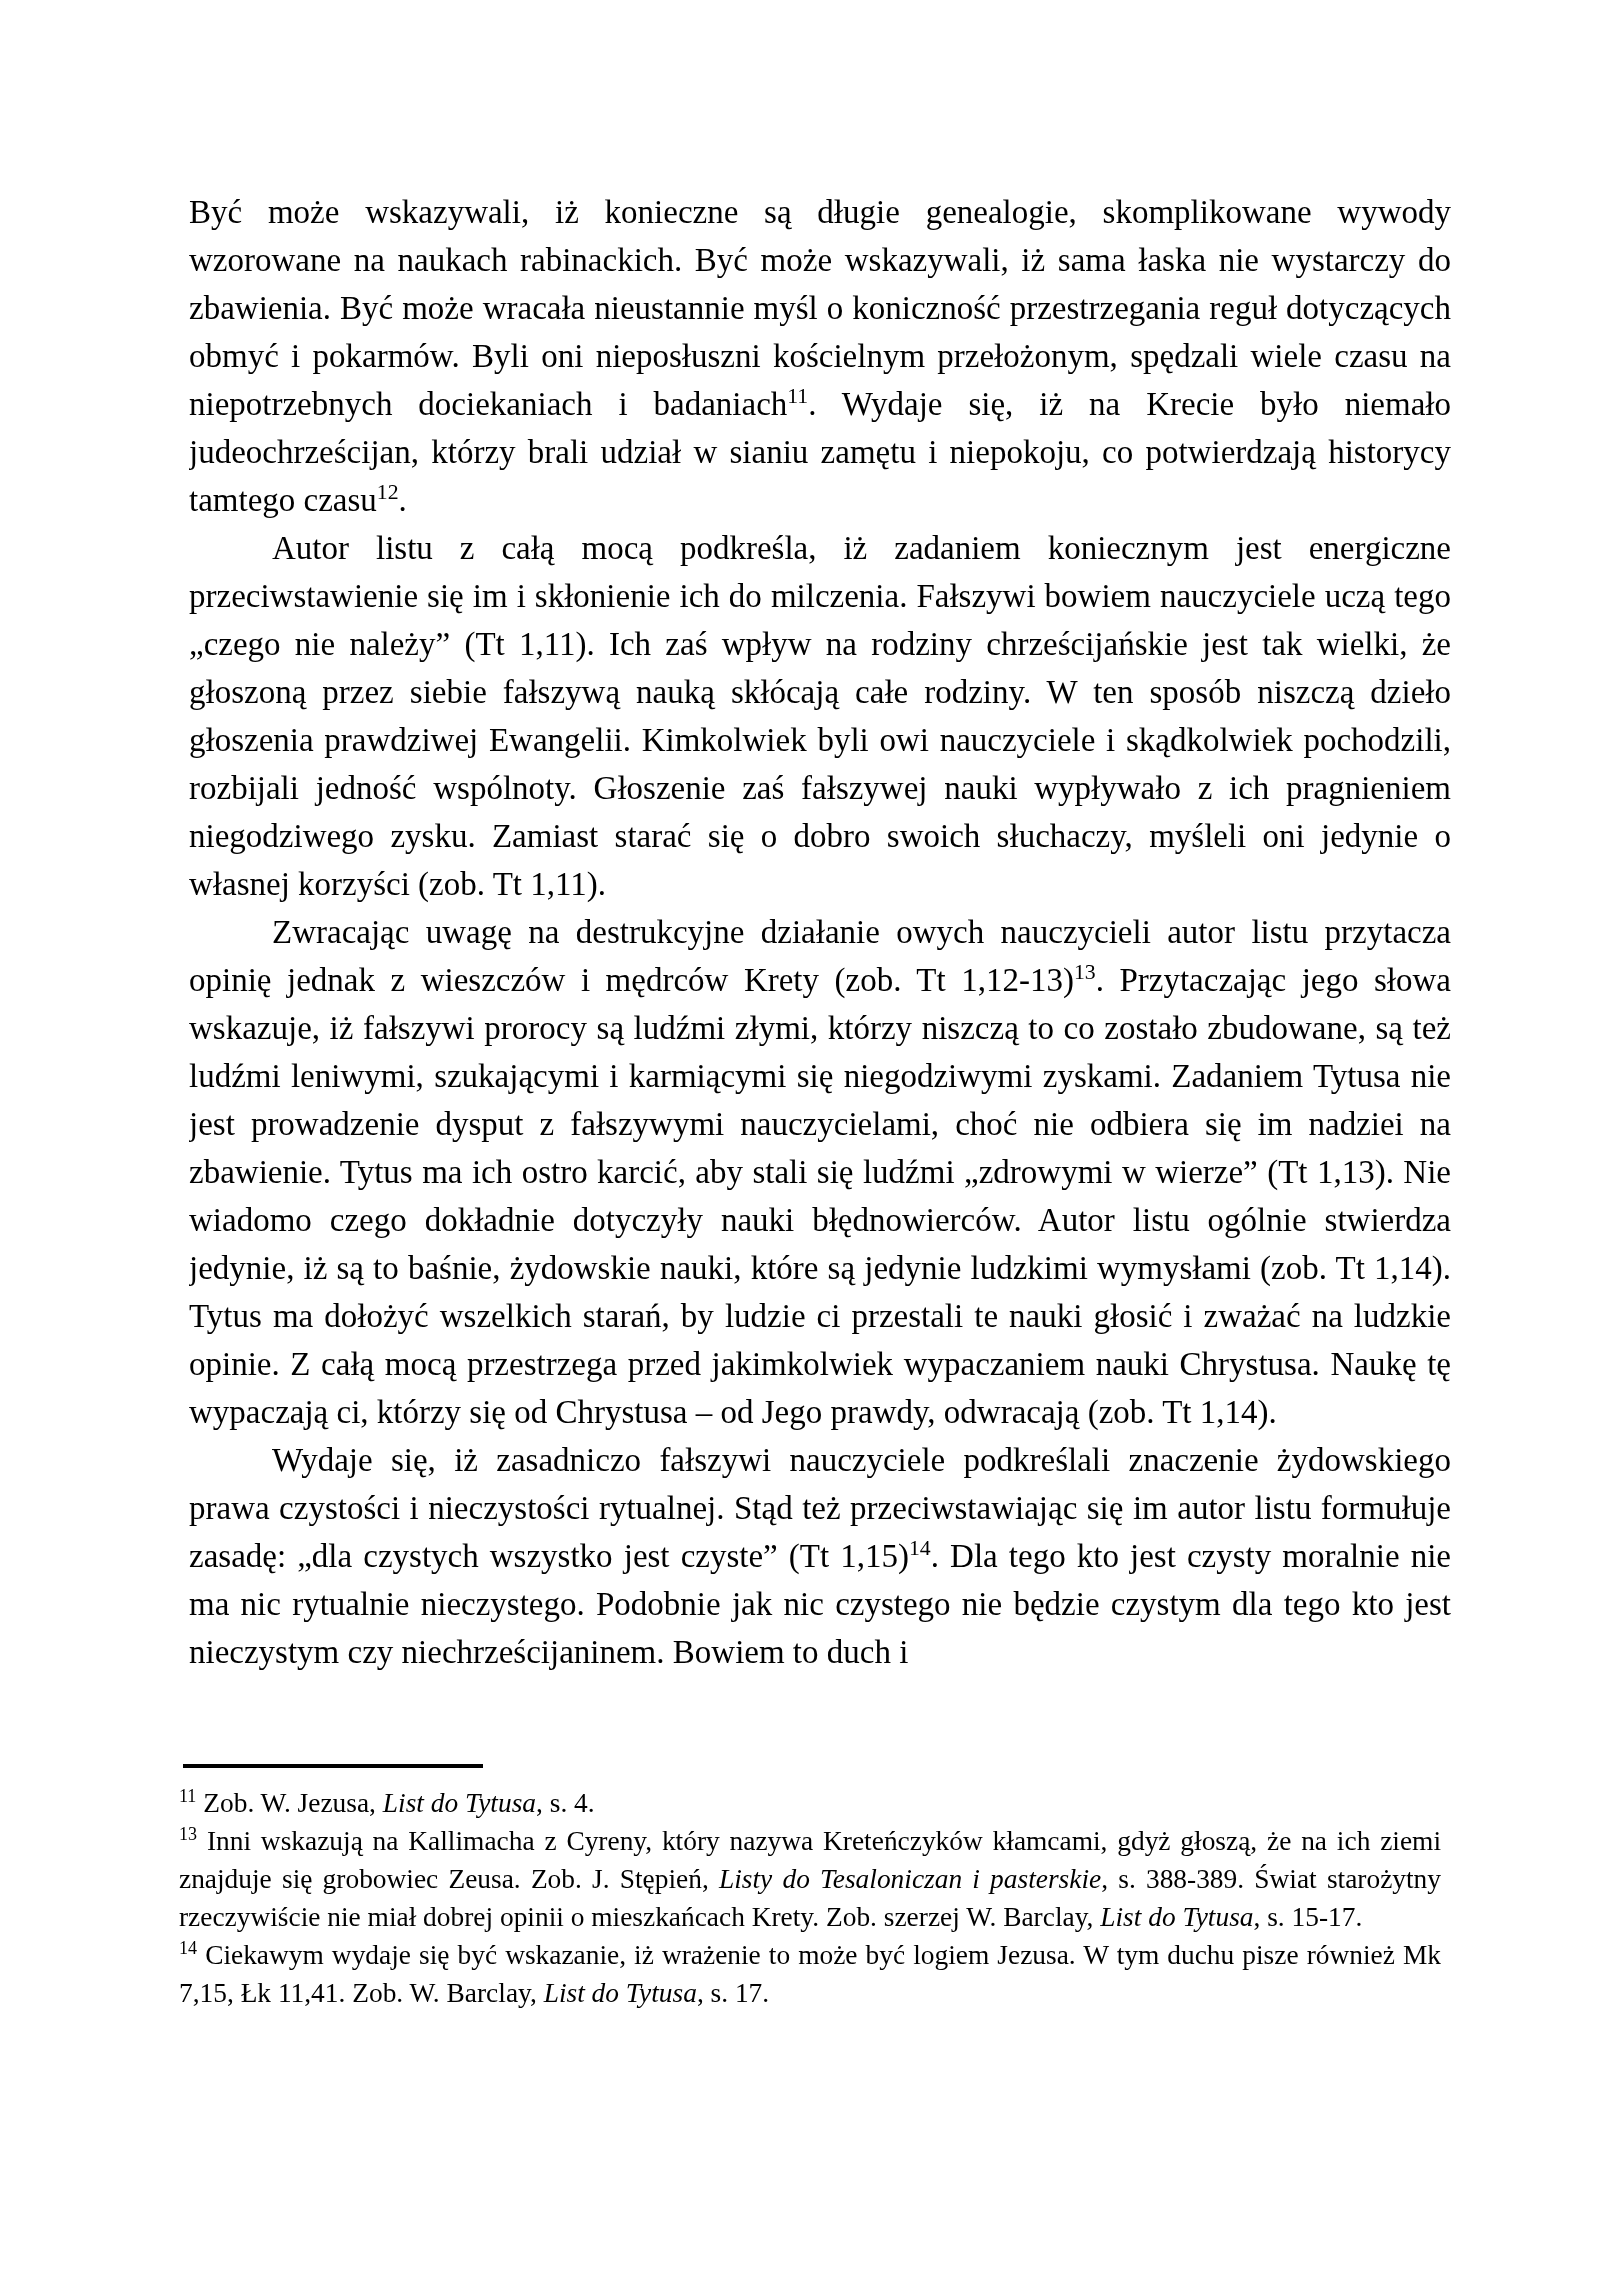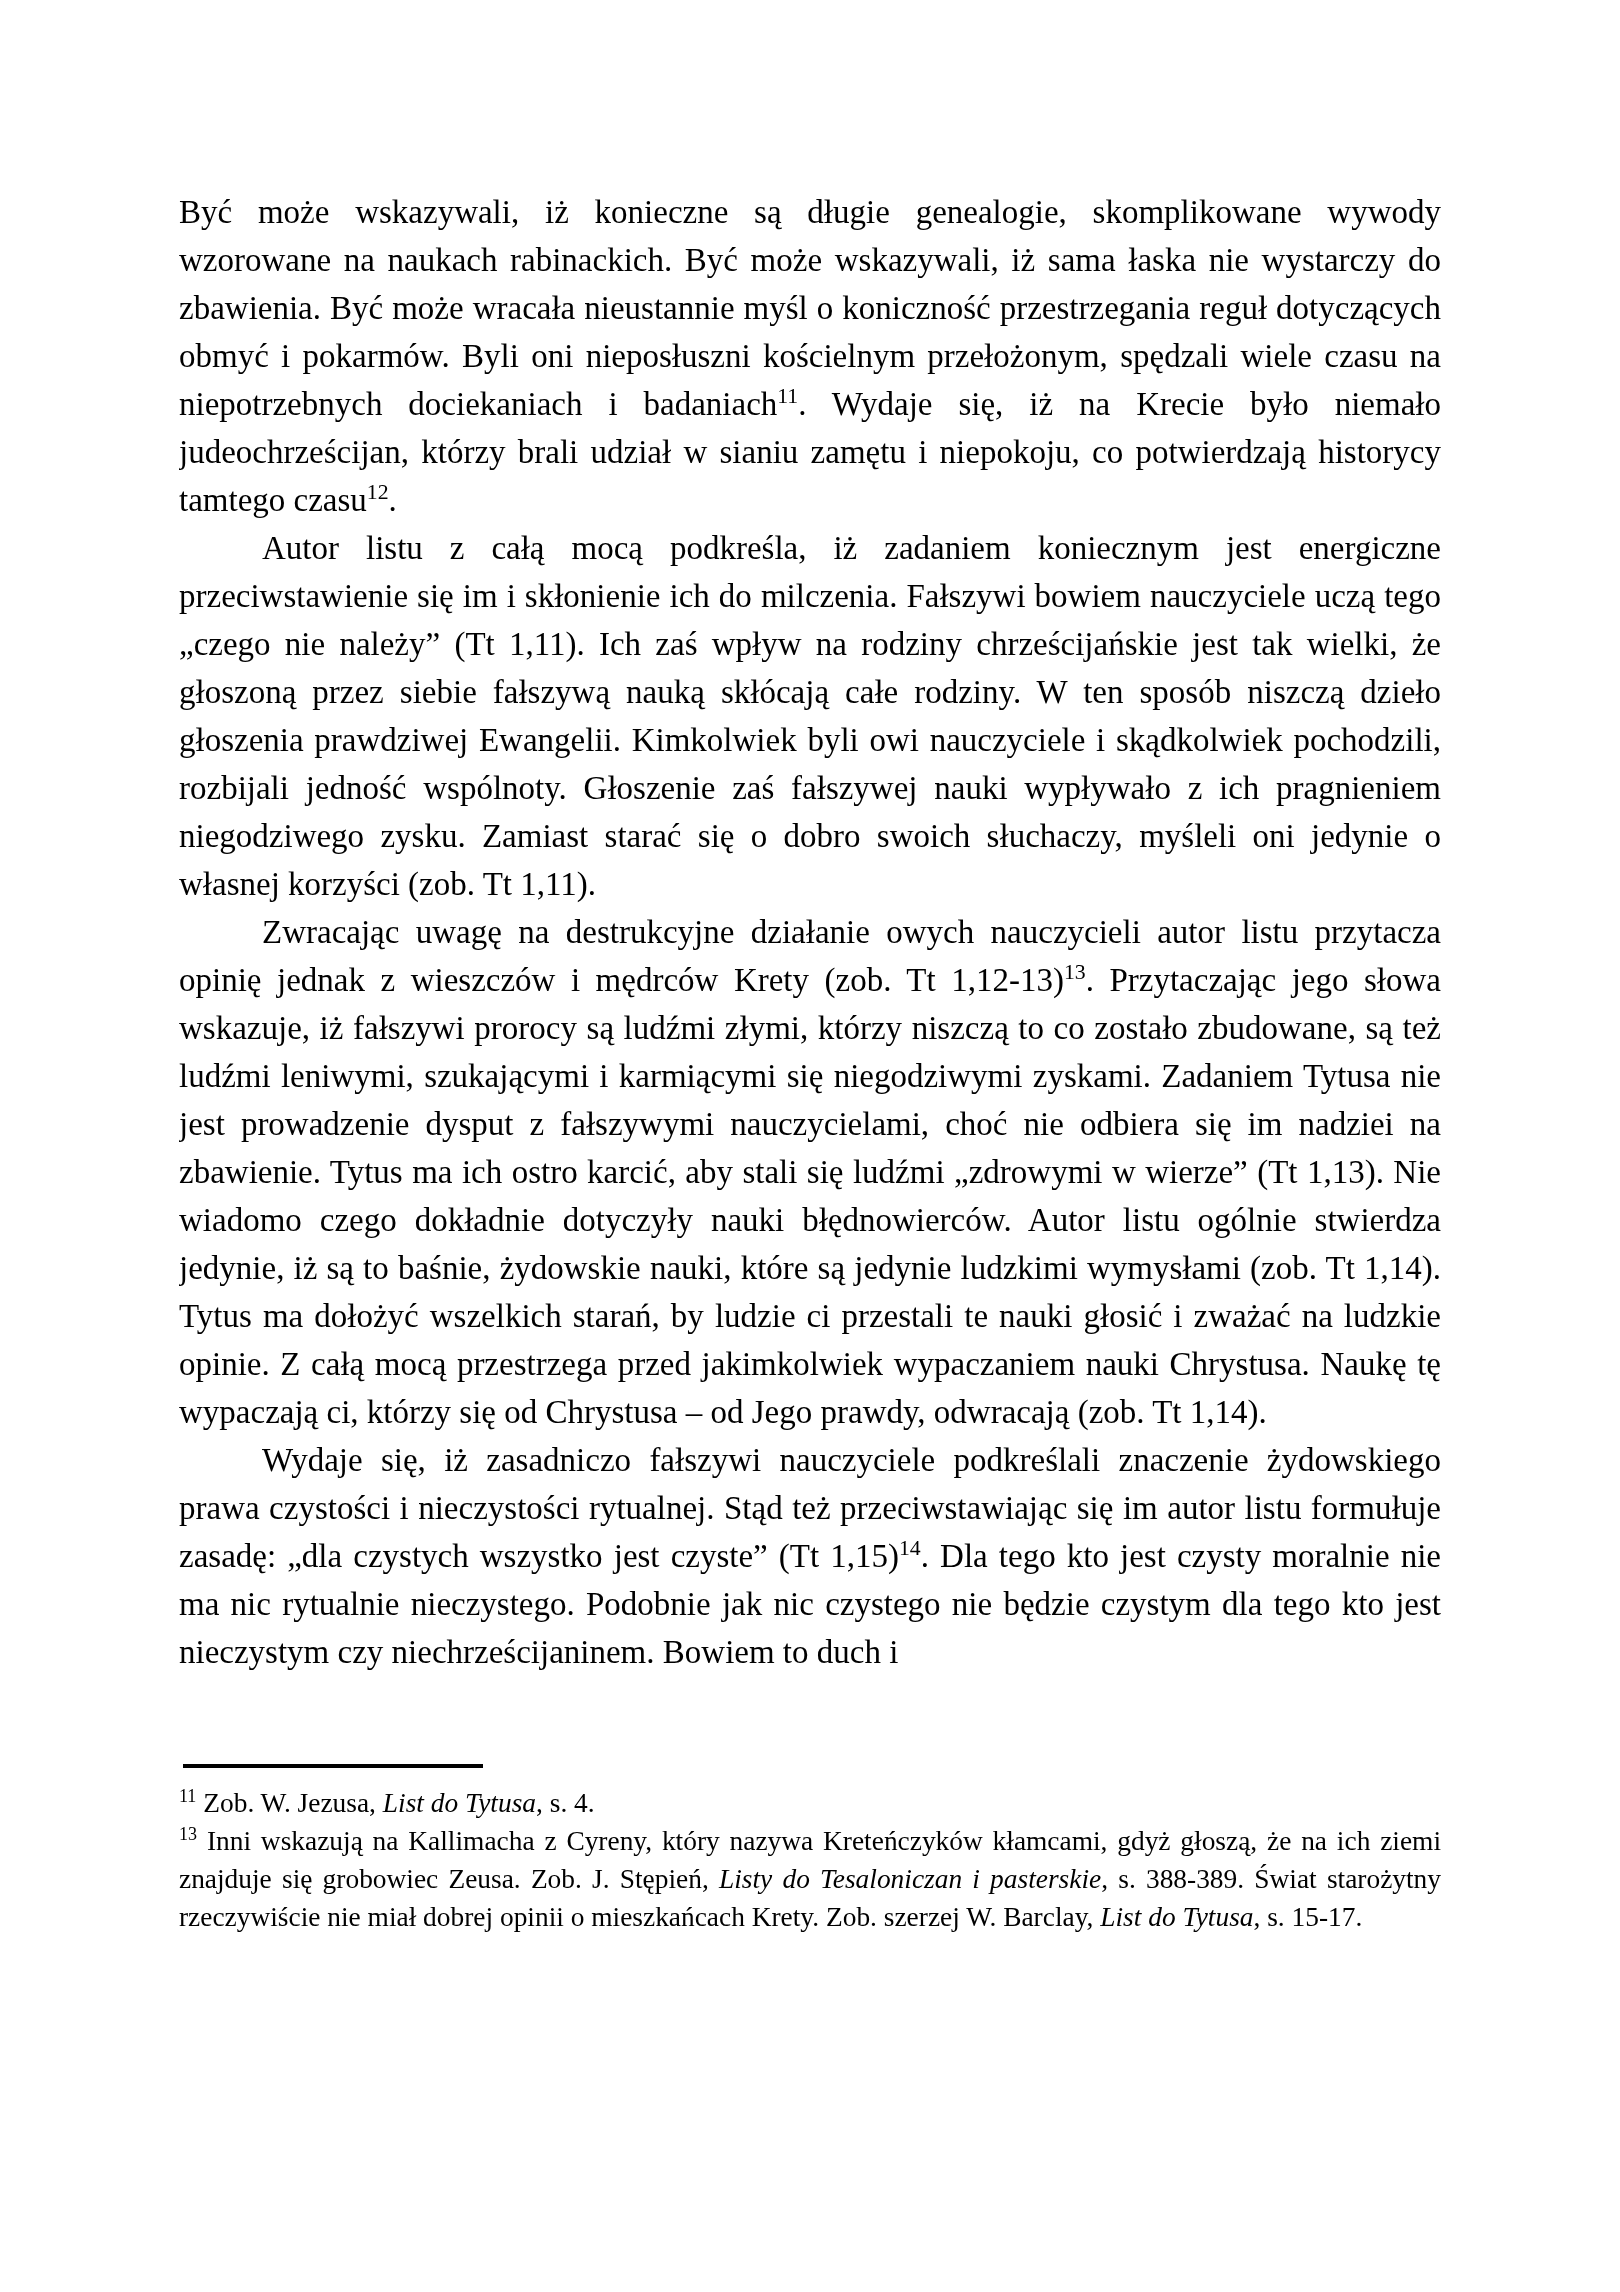--- a/index.html
+++ b/index.html
@@ -11,21 +11,21 @@
     position: relative;
     width: 1620px;
     height: 2293px;
     background: #ffffff;
     font-family: "Liberation Serif", "DejaVu Serif", serif;
     color: #000000;
     overflow: hidden;
   }
   .body-block {
     position: absolute;
-    left: 179px;
+    left: 189px;
     top: 188px;
     width: 1262px;
     height: 1570px;
     overflow: hidden;
     font-size: 33px;
     line-height: 48px;
     text-align: justify;
   }
   .para {
     margin: 0;
@@ -75,16 +75,17 @@
     <p class="para"><span>Być może wskazywali, iż konieczne są długie genealogie, skomplikowane wywody wzorowane na naukach rabinackich. Być może wskazywali, iż sama łaska nie wystarczy do zbawienia. Być może wracała nieustannie myśl o koniczność przestrzegania reguł dotyczących obmyć i pokarmów. Byli oni nieposłuszni kościelnym przełożonym, spędzali wiele czasu na niepotrzebnych dociekaniach i badaniach</span><sup>11</sup><span>. Wydaje się, iż na Krecie było niemało judeochrześcijan, którzy brali udział w sianiu zamętu i niepokoju, co potwierdzają historycy tamtego czasu</span><sup>12</sup><span>.</span></p>
     <p class="para indent"><span>Autor listu z całą mocą podkreśla, iż zadaniem koniecznym jest energiczne przeciwstawienie się im i skłonienie ich do milczenia. Fałszywi bowiem nauczyciele uczą tego „czego nie należy” (Tt 1,11). Ich zaś wpływ na rodziny chrześcijańskie jest tak wielki, że głoszoną przez siebie fałszywą nauką skłócają całe rodziny. W ten sposób niszczą dzieło głoszenia prawdziwej Ewangelii. Kimkolwiek byli owi nauczyciele i skądkolwiek pochodzili, rozbijali jedność wspólnoty. Głoszenie zaś fałszywej nauki wypływało z ich pragnieniem niegodziwego zysku. Zamiast starać się o dobro swoich słuchaczy, myśleli oni jedynie o własnej korzyści (zob. Tt 1,11).</span></p>
     <p class="para indent"><span>Zwracając uwagę na destrukcyjne działanie owych nauczycieli autor listu przytacza opinię jednak z wieszczów i mędrców Krety (zob. Tt 1,12-13)</span><sup>13</sup><span>. Przytaczając jego słowa wskazuje, iż fałszywi prorocy są ludźmi złymi, którzy niszczą to co zostało zbudowane, są też ludźmi leniwymi, szukającymi i karmiącymi się niegodziwymi zyskami. Zadaniem Tytusa nie jest prowadzenie dysput z fałszywymi nauczycielami, choć nie odbiera się im nadziei na zbawienie. Tytus ma ich ostro karcić, aby stali się ludźmi „zdrowymi w wierze” (Tt 1,13). Nie wiadomo czego dokładnie dotyczyły nauki błędnowierców. Autor listu ogólnie stwierdza jedynie, iż są to baśnie, żydowskie nauki, które są jedynie ludzkimi wymysłami (zob. Tt 1,14). Tytus ma dołożyć wszelkich starań, by ludzie ci przestali te nauki głosić i zważać na ludzkie opinie. Z całą mocą przestrzega przed jakimkolwiek wypaczaniem nauki Chrystusa. Naukę tę wypaczają ci, którzy się od Chrystusa – od Jego prawdy, odwracają (zob. Tt 1,14).</span></p>
     <p class="para indent"><span>Wydaje się, iż zasadniczo fałszywi nauczyciele podkreślali znaczenie żydowskiego prawa czystości i nieczystości rytualnej. Stąd też przeciwstawiając się im autor listu formułuje zasadę: „dla czystych wszystko jest czyste” (Tt 1,15)</span><sup>14</sup><span>. Dla tego kto jest czysty moralnie nie ma nic rytualnie nieczystego. Podobnie jak nic czystego nie będzie czystym dla tego kto jest nieczystym czy niechrześcijaninem. Bowiem to duch i</span></p>
   </div>
 
   <div class="footnotes">
     <div class="fn-separator"></div>
     <p class="footnote"><sup>11</sup><span> Zob. W. Jezusa, </span><span class="seg-italic">List do Tytusa</span><span>, s. 4.</span></p>
     <p class="footnote"><sup>13</sup><span> Inni wskazują na Kallimacha z Cyreny, który nazywa Kreteńczyków kłamcami, gdyż głoszą, że na ich ziemi znajduje się grobowiec Zeusa. Zob. J. Stępień, </span><span class="seg-italic">Listy do Tesaloniczan i pasterskie</span><span>, s. 388-389. Świat starożytny rzeczywiście nie miał dobrej opinii o mieszkańcach Krety. Zob. szerzej W. Barclay, </span><span class="seg-italic">List do Tytusa</span><span>, s. 15-17.</span></p>
+    <p class="footnote"><sup>14</sup><span> Ciekawym wydaje się być wskazanie, iż wrażenie to może być logiem Jezusa. W tym duchu pisze również Mk 7,15, Łk 11,41. Zob. W. Barclay, </span><span class="seg-italic">List do Tytusa</span><span>, s. 17.</span></p>
   </div>
 
 </div>
 
 
 </body></html>

